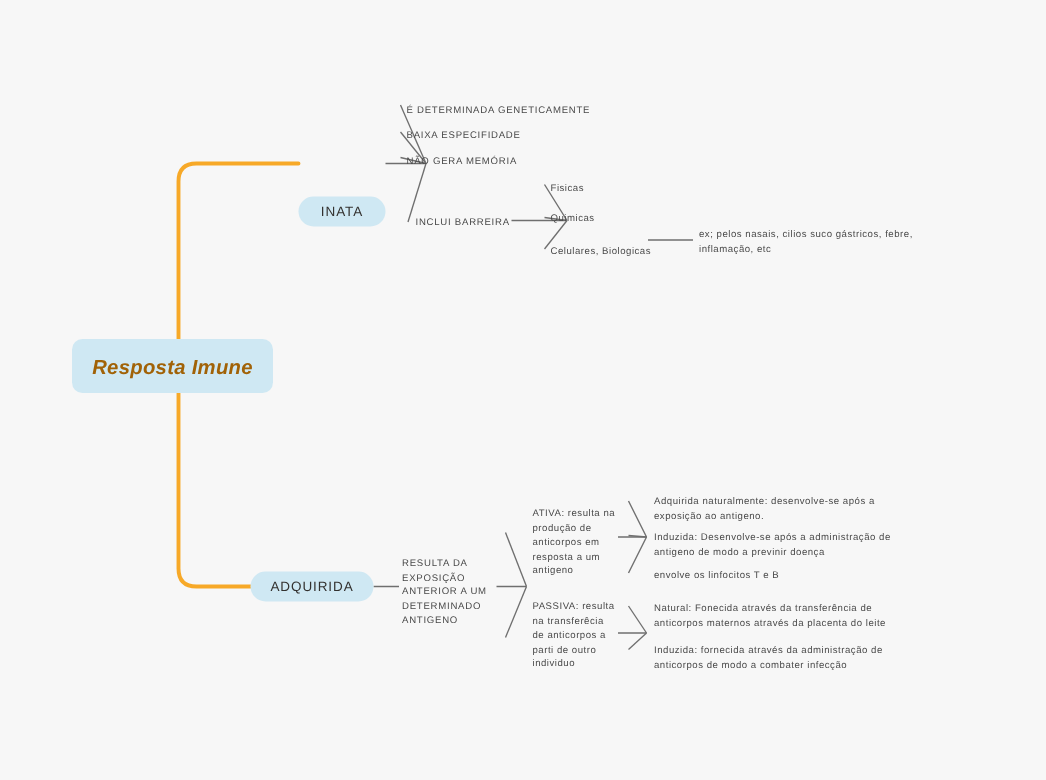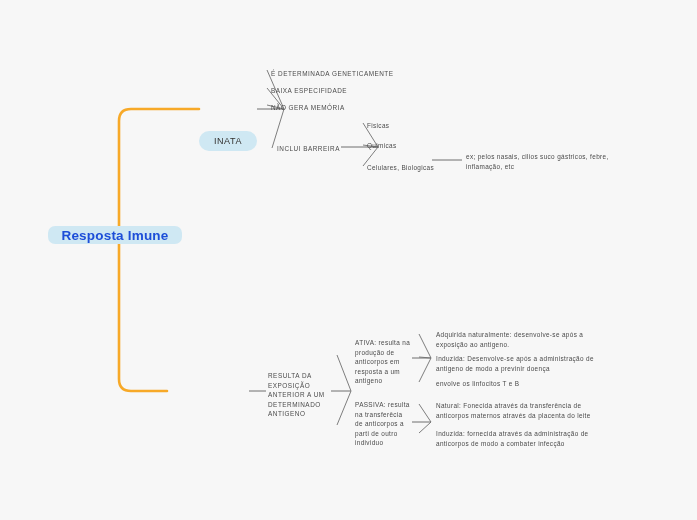--- a/index.html
+++ b/index.html
@@ -35,31 +35,32 @@
   .node {
     position: absolute;
     box-sizing: border-box;
   }
 
   
   .root-pill {
     left: 48px;
     top: 226px;
     width: 134px;
-    height: 18px;
+    height: 36px;
     background: #cfe8f3;
     border-radius: 7px;
     display: flex;
     align-items: center;
     justify-content: center;
     font-size: 13.5px;
     font-weight: bold;
     letter-spacing: 0.2px;
-    color: #1d4ed8;
+    color: #a16207;
     z-index: 4;
+    font-style: italic;
   }
 
   
   .branch-pill {
     background: #cfe8f3;
     border-radius: 11px;
     display: flex;
     align-items: center;
     justify-content: center;
     font-size: 9px;
@@ -174,20 +175,23 @@
   </svg>
 
   <div class="node root-pill">
     <span>Resposta Imune</span>
   </div>
 
   <div class="node branch-pill pill-inata">
     <span>INATA</span>
   </div>
 
+  <div class="node branch-pill pill-adquirida">
+    <span>ADQUIRIDA</span>
+  </div>
 
   <div class="leaf caps t-genetica">É DETERMINADA GENETICAMENTE</div>
   <div class="leaf caps t-especif">BAIXA ESPECIFIDADE</div>
   <div class="leaf caps t-memoria">NÃO GERA MEMÓRIA</div>
   <div class="leaf caps t-barreira">INCLUI BARREIRA</div>
 
   <div class="leaf t-fisicas">Fisicas</div>
   <div class="leaf t-quimicas">Quimicas</div>
   <div class="leaf t-celulares">Celulares, Biologicas</div>
   <div class="leaf t-ex">ex; pelos nasais, cilios suco gástricos, febre, inflamação, etc</div>

